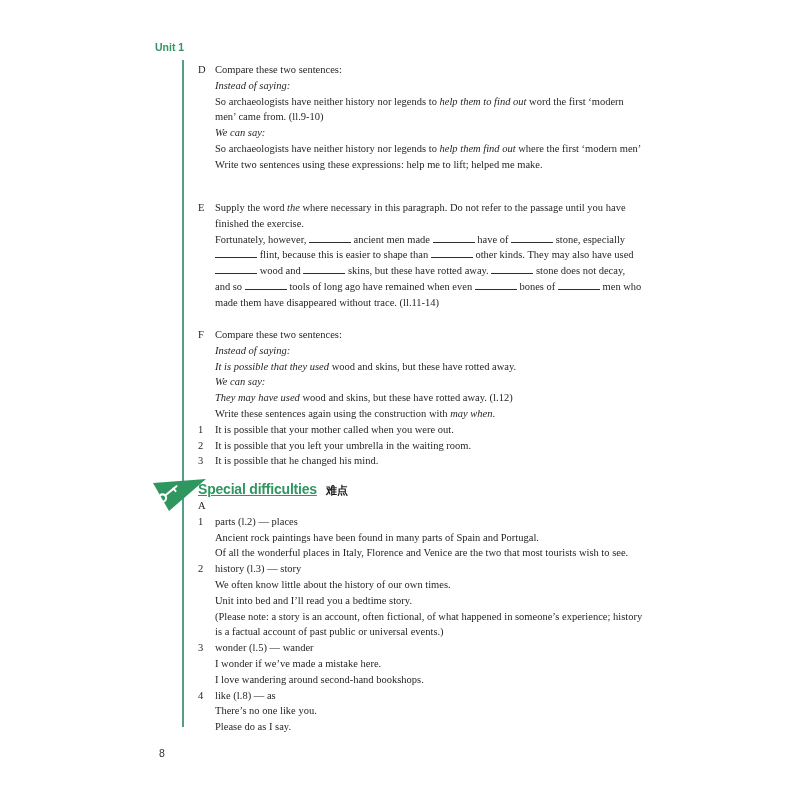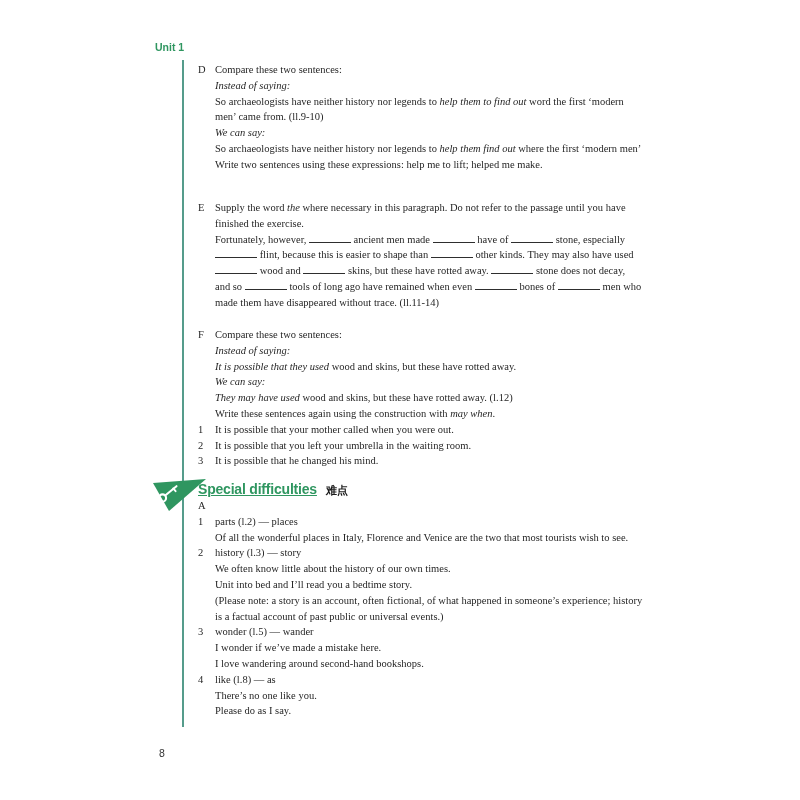--- a/index.html
+++ b/index.html
@@ -117,20 +117,21 @@
         <div class="line"><i>We can say:</i></div>
         <div class="line"><i>They may have used</i><span> wood and skins, but these have rotted away. (l.12)</span></div>
         <div class="line"><span>Write these sentences again using the construction with </span><i>may when</i><span>.</span></div>
         <div class="line"><span class="num">1</span><span>It is possible that your mother called when you were out.</span></div>
         <div class="line"><span class="num">2</span><span>It is possible that you left your umbrella in the waiting room.</span></div>
         <div class="line"><span class="num">3</span><span>It is possible that he changed his mind.</span></div>
       </div>
       <div class="section" style="top: 498px;">
         <div class="line"><span class="num">A</span></div>
         <div class="line"><span class="num">1</span><span>parts (l.2) — places</span></div>
+        <div class="line"><span>Ancient rock paintings have been found in many parts of Spain and Portugal.</span></div>
         <div class="line"><span>Of all the wonderful places in Italy, Florence and Venice are the two that most tourists wish to see.</span></div>
         <div class="line"><span class="num">2</span><span>history (l.3) — story</span></div>
         <div class="line"><span>We often know little about the history of our own times.</span></div>
         <div class="line"><span>Unit into bed and I’ll read you a bedtime story.</span></div>
         <div class="line"><span>(Please note: a story is an account, often fictional, of what happened in someone’s experience; history</span></div>
         <div class="line"><span>is a factual account of past public or universal events.)</span></div>
         <div class="line"><span class="num">3</span><span>wonder (l.5) — wander</span></div>
         <div class="line"><span>I wonder if we’ve made a mistake here.</span></div>
         <div class="line"><span>I love wandering around second-hand bookshops.</span></div>
         <div class="line"><span class="num">4</span><span>like (l.8) — as</span></div>

